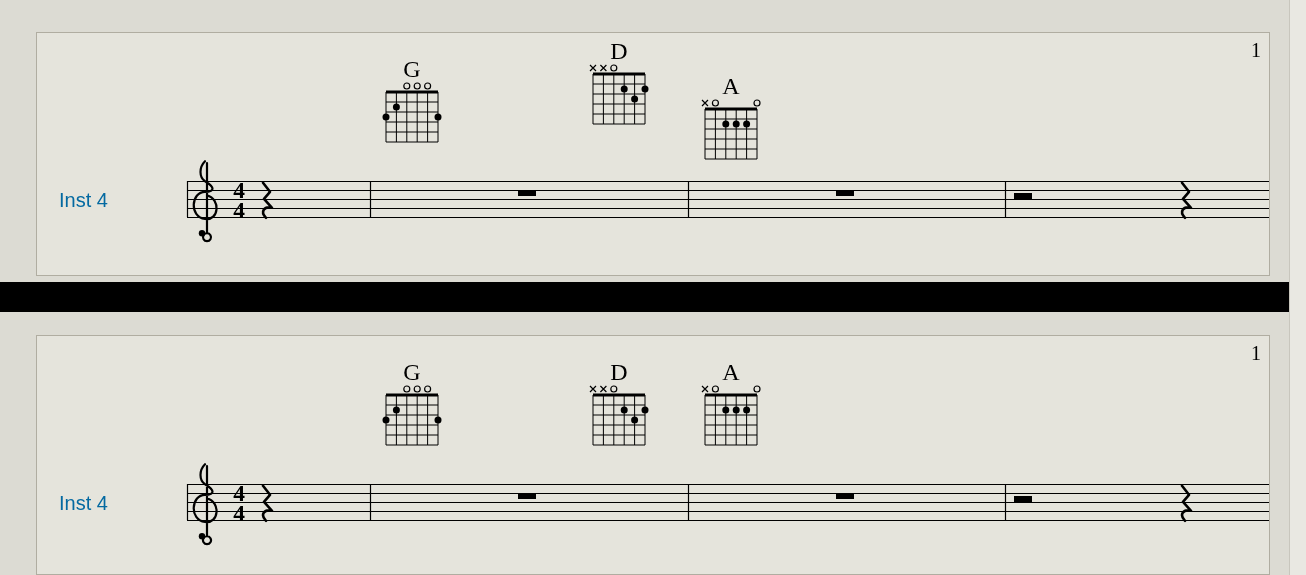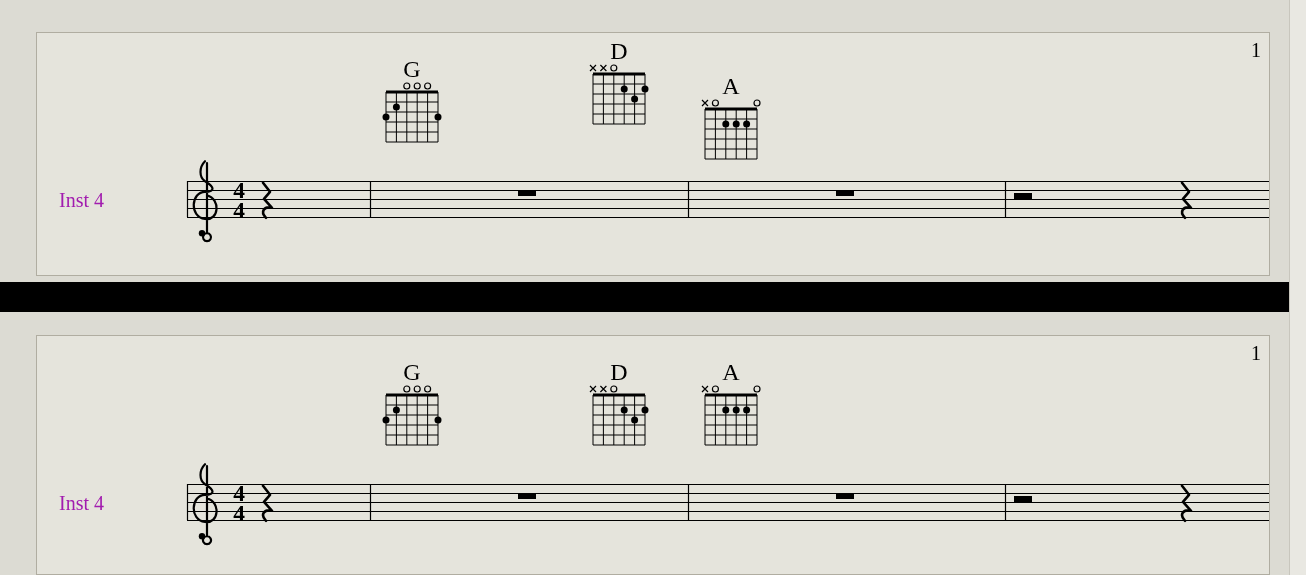--- a/index.html
+++ b/index.html
@@ -40,22 +40,22 @@
   }
   .bar-number {
     position: absolute;
     font-size: 20px;
     color: #000;
     font-family: "Times New Roman", serif;
   }
   .inst-label {
     position: absolute;
     font-size: 20px;
-    color: #a21caf;
-    font-family: Liberation Serif, serif;
+    color: #0369a1;
+    font-family: Liberation Sans, sans-serif;
   }
   
   .svg-abs {
     position: absolute;
   }
   .chord-name {
     position: absolute;
     font-size: 24px;
     font-family: "Times New Roman", serif;
     color: #000;

